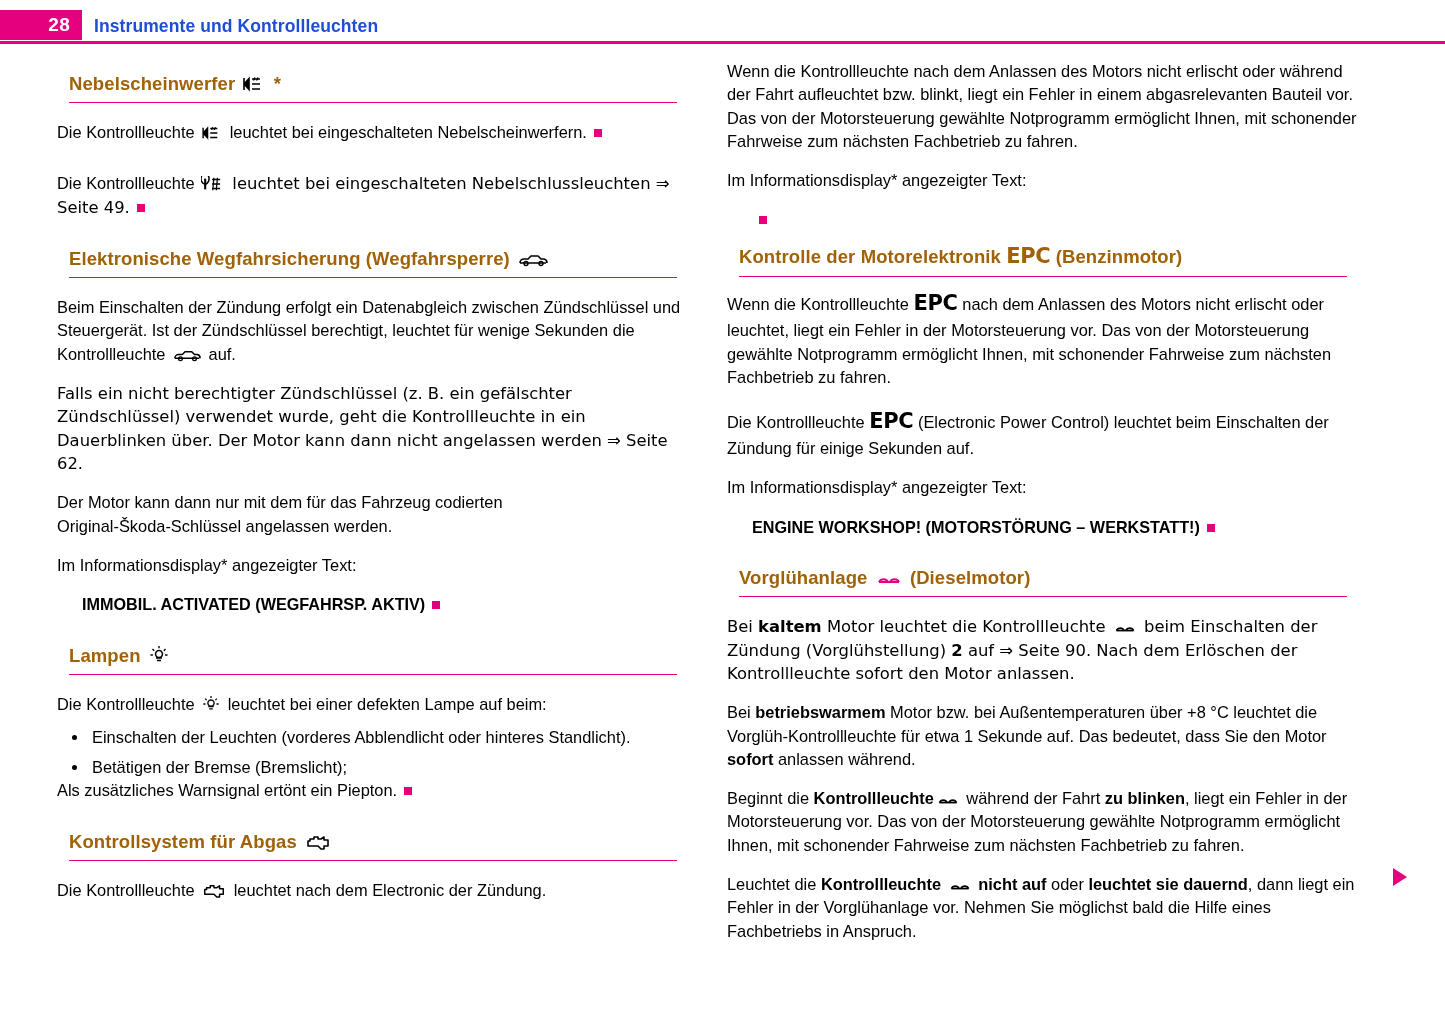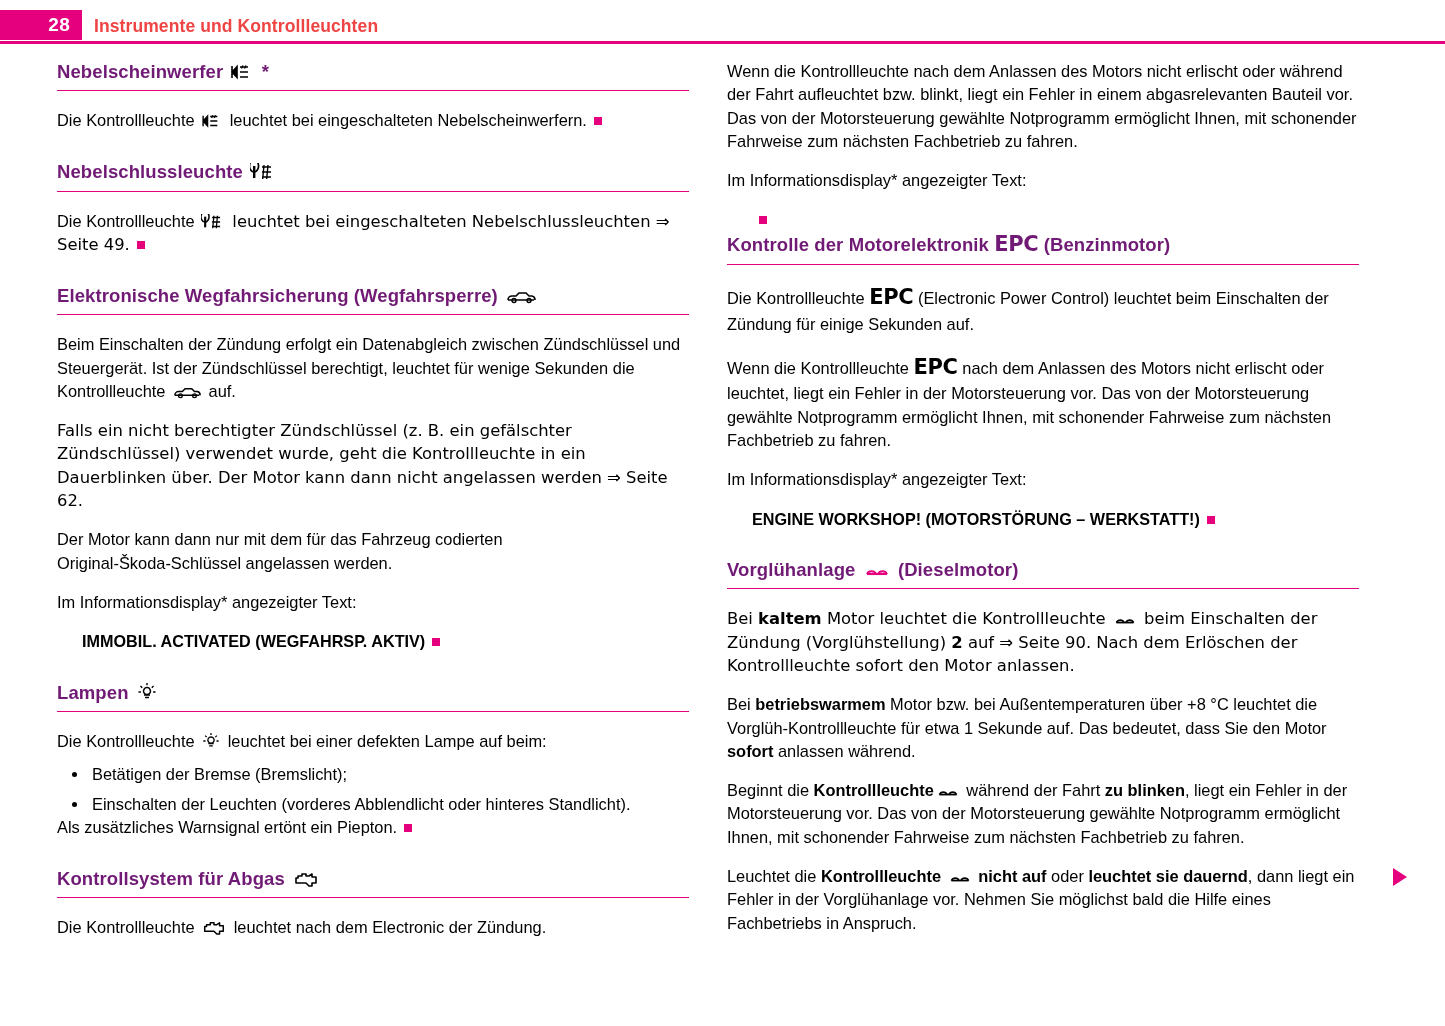--- a/index.html
+++ b/index.html
@@ -49,21 +49,21 @@
     font-weight: bold;
     letter-spacing: 0.3px;
     margin-left: 12px;
   }
   .header-title {
     position: absolute;
     left: 94px;
     top: 16px;
     font-size: 17.5px;
     font-weight: bold;
-    color: #ef4444;
+    color: #1d4ed8;
     letter-spacing: 0.1px;
   }
   .header-rule {
     position: absolute;
     left: 0;
     top: 41px;
     width: 1445px;
     height: 2.5px;
     background: #e5007d;
   }
@@ -78,24 +78,24 @@
   .col {
     position: absolute;
     top: 0;
     width: 632px;
   }
   .col-left { left: 57px; }
   .col-right { left: 727px; }
 
   
   h2.section-title {
-    margin: 0;
+    margin: 12px;
     font-size: 18.5px;
     font-weight: bold;
-    color: #701a75;
+    color: #a16207;
     letter-spacing: 0.1px;
     padding-bottom: 7px;
     border-bottom: 1.6px solid #e5007d;
     line-height: 1.25;
   }
   .sec {
     margin-bottom: 0;
   }
   .sec + .sec {
     margin-top: 28px;
@@ -216,31 +216,20 @@
             <svg width="22" height="16" viewBox="0 0 24 18">
               <path d="M2 3 L2 15 M2 9 L7 3.5 L7 14.5 Z" fill="#000" stroke="#000" stroke-width="1.6"></path>
               <path d="M10 4 h8 M10 9 h8 M10 14 h8" stroke="#000" stroke-width="1.6" fill="none"></path>
               <path d="M13 2.5 l-1.5 3 M16 2.5 l-1.5 3" stroke="#000" stroke-width="1.4"></path>
             </svg>
           </span><span> leuchtet bei eingeschalteten Nebelscheinwerfern.</span><span class="endmark"></span>
         </p>
       </div>
 
       <div class="sec">
-        <h2 class="section-title">
-          <span>Nebelschlussleuchte</span>
-          <span class="ico">
-            <svg width="26" height="18" viewBox="0 0 26 18">
-              <path d="M4 9 a4.5 6 0 1 1 0.01 0" fill="none" stroke="#000" stroke-width="1.7"></path>
-              <path d="M4.2 3 L4.2 15" stroke="#000" stroke-width="2.4"></path>
-              <path d="M12 4 h9 M12 9 h9 M12 14 h9" stroke="#000" stroke-width="1.6"></path>
-              <path d="M14 2 l-1.3 14 M18 2 l-1.3 14" stroke="#000" stroke-width="1.4"></path>
-            </svg>
-          </span>
-        </h2>
         <p class="body first-after-title">
           <span>Die Kontrollleuchte </span>
           <span class="ico">
             <svg width="24" height="16" viewBox="0 0 26 18">
               <path d="M4 9 a4.5 6 0 1 1 0.01 0" fill="none" stroke="#000" stroke-width="1.7"></path>
               <path d="M4.2 3 L4.2 15" stroke="#000" stroke-width="2.4"></path>
               <path d="M12 4 h9 M12 9 h9 M12 14 h9" stroke="#000" stroke-width="1.6"></path>
               <path d="M14 2 l-1.3 14 M18 2 l-1.3 14" stroke="#000" stroke-width="1.4"></path>
             </svg>
           </span><span class="arrow-ref"> leuchtet bei eingeschalteten Nebelschlussleuchten ⇒ Seite 49.</span><span class="endmark"></span>
@@ -291,22 +280,22 @@
           <span>Die Kontrollleuchte </span>
           <span class="ico">
             <svg width="20" height="18" viewBox="0 0 22 20">
               <path d="M11 5.5 a3.5 3.5 0 1 0 0.01 0" fill="none" stroke="#000" stroke-width="1.5"></path>
               <path d="M8 13 h6 M9 15.5 h4" stroke="#000" stroke-width="1.4"></path>
               <path d="M11 1 v2.3 M4.5 4 l1.7 1.7 M17.5 4 l-1.7 1.7 M2.5 10 h2.4 M17.1 10 h2.4" stroke="#000" stroke-width="1.4"></path>
             </svg>
           </span><span> leuchtet bei einer defekten Lampe auf beim:</span>
         </p>
         <ul class="bullets">
+          <li>Einschalten der Leuchten (vorderes Abblendlicht oder hinteres Standlicht).</li>
           <li>Betätigen der Bremse (Bremslicht);</li>
-          <li>Einschalten der Leuchten (vorderes Abblendlicht oder hinteres Standlicht).</li>
         </ul>
         <p class="body">
           <span>Als zusätzliches Warnsignal ertönt ein Piepton.</span><span class="endmark"></span>
         </p>
       </div>
 
       <div class="sec">
         <h2 class="section-title">
           <span>Kontrollsystem für Abgas</span>
           <span class="ico">
@@ -332,25 +321,25 @@
       <p class="body" style="margin-top:0">Wenn die Kontrollleuchte nach dem Anlassen des Motors nicht erlischt oder während der Fahrt aufleuchtet bzw. blinkt, liegt ein Fehler in einem abgasrelevanten Bauteil vor. Das von der Motorsteuerung gewählte Notprogramm ermöglicht Ihnen, mit schonender Fahrweise zum nächsten Fachbetrieb zu fahren.</p>
       <p class="body">Im Informationsdisplay* angezeigter Text:</p>
       <p class="display-text">
         <span class="endmark"></span>
       </p>
 
       <div class="sec">
         <h2 class="section-title">
           <span>Kontrolle der Motorelektronik </span><span class="epc">EPC</span><span> (Benzinmotor)</span>
         </h2>
+        <p class="body">
+          <span>Wenn die Kontrollleuchte </span><span class="epc" style="color:#000">EPC</span><span> nach dem Anlassen des Motors nicht erlischt oder leuchtet, liegt ein Fehler in der Motorsteuerung vor. Das von der Motorsteuerung gewählte Notprogramm ermöglicht Ihnen, mit schonender Fahrweise zum nächsten Fachbetrieb zu fahren.</span>
+        </p>
         <p class="body first-after-title">
           <span>Die Kontrollleuchte </span><span class="epc" style="color:#000">EPC</span><span> (Electronic Power Control) leuchtet beim Einschalten der Zündung für einige Sekunden auf.</span>
-        </p>
-        <p class="body">
-          <span>Wenn die Kontrollleuchte </span><span class="epc" style="color:#000">EPC</span><span> nach dem Anlassen des Motors nicht erlischt oder leuchtet, liegt ein Fehler in der Motorsteuerung vor. Das von der Motorsteuerung gewählte Notprogramm ermöglicht Ihnen, mit schonender Fahrweise zum nächsten Fachbetrieb zu fahren.</span>
         </p>
         <p class="body">Im Informationsdisplay* angezeigter Text:</p>
         <p class="display-text">
           <span>ENGINE WORKSHOP! (MOTORSTÖRUNG – WERKSTATT!)</span><span class="endmark"></span>
         </p>
       </div>
 
       <div class="sec">
         <h2 class="section-title">
           <span>Vorglühanlage </span><span class="ico">

